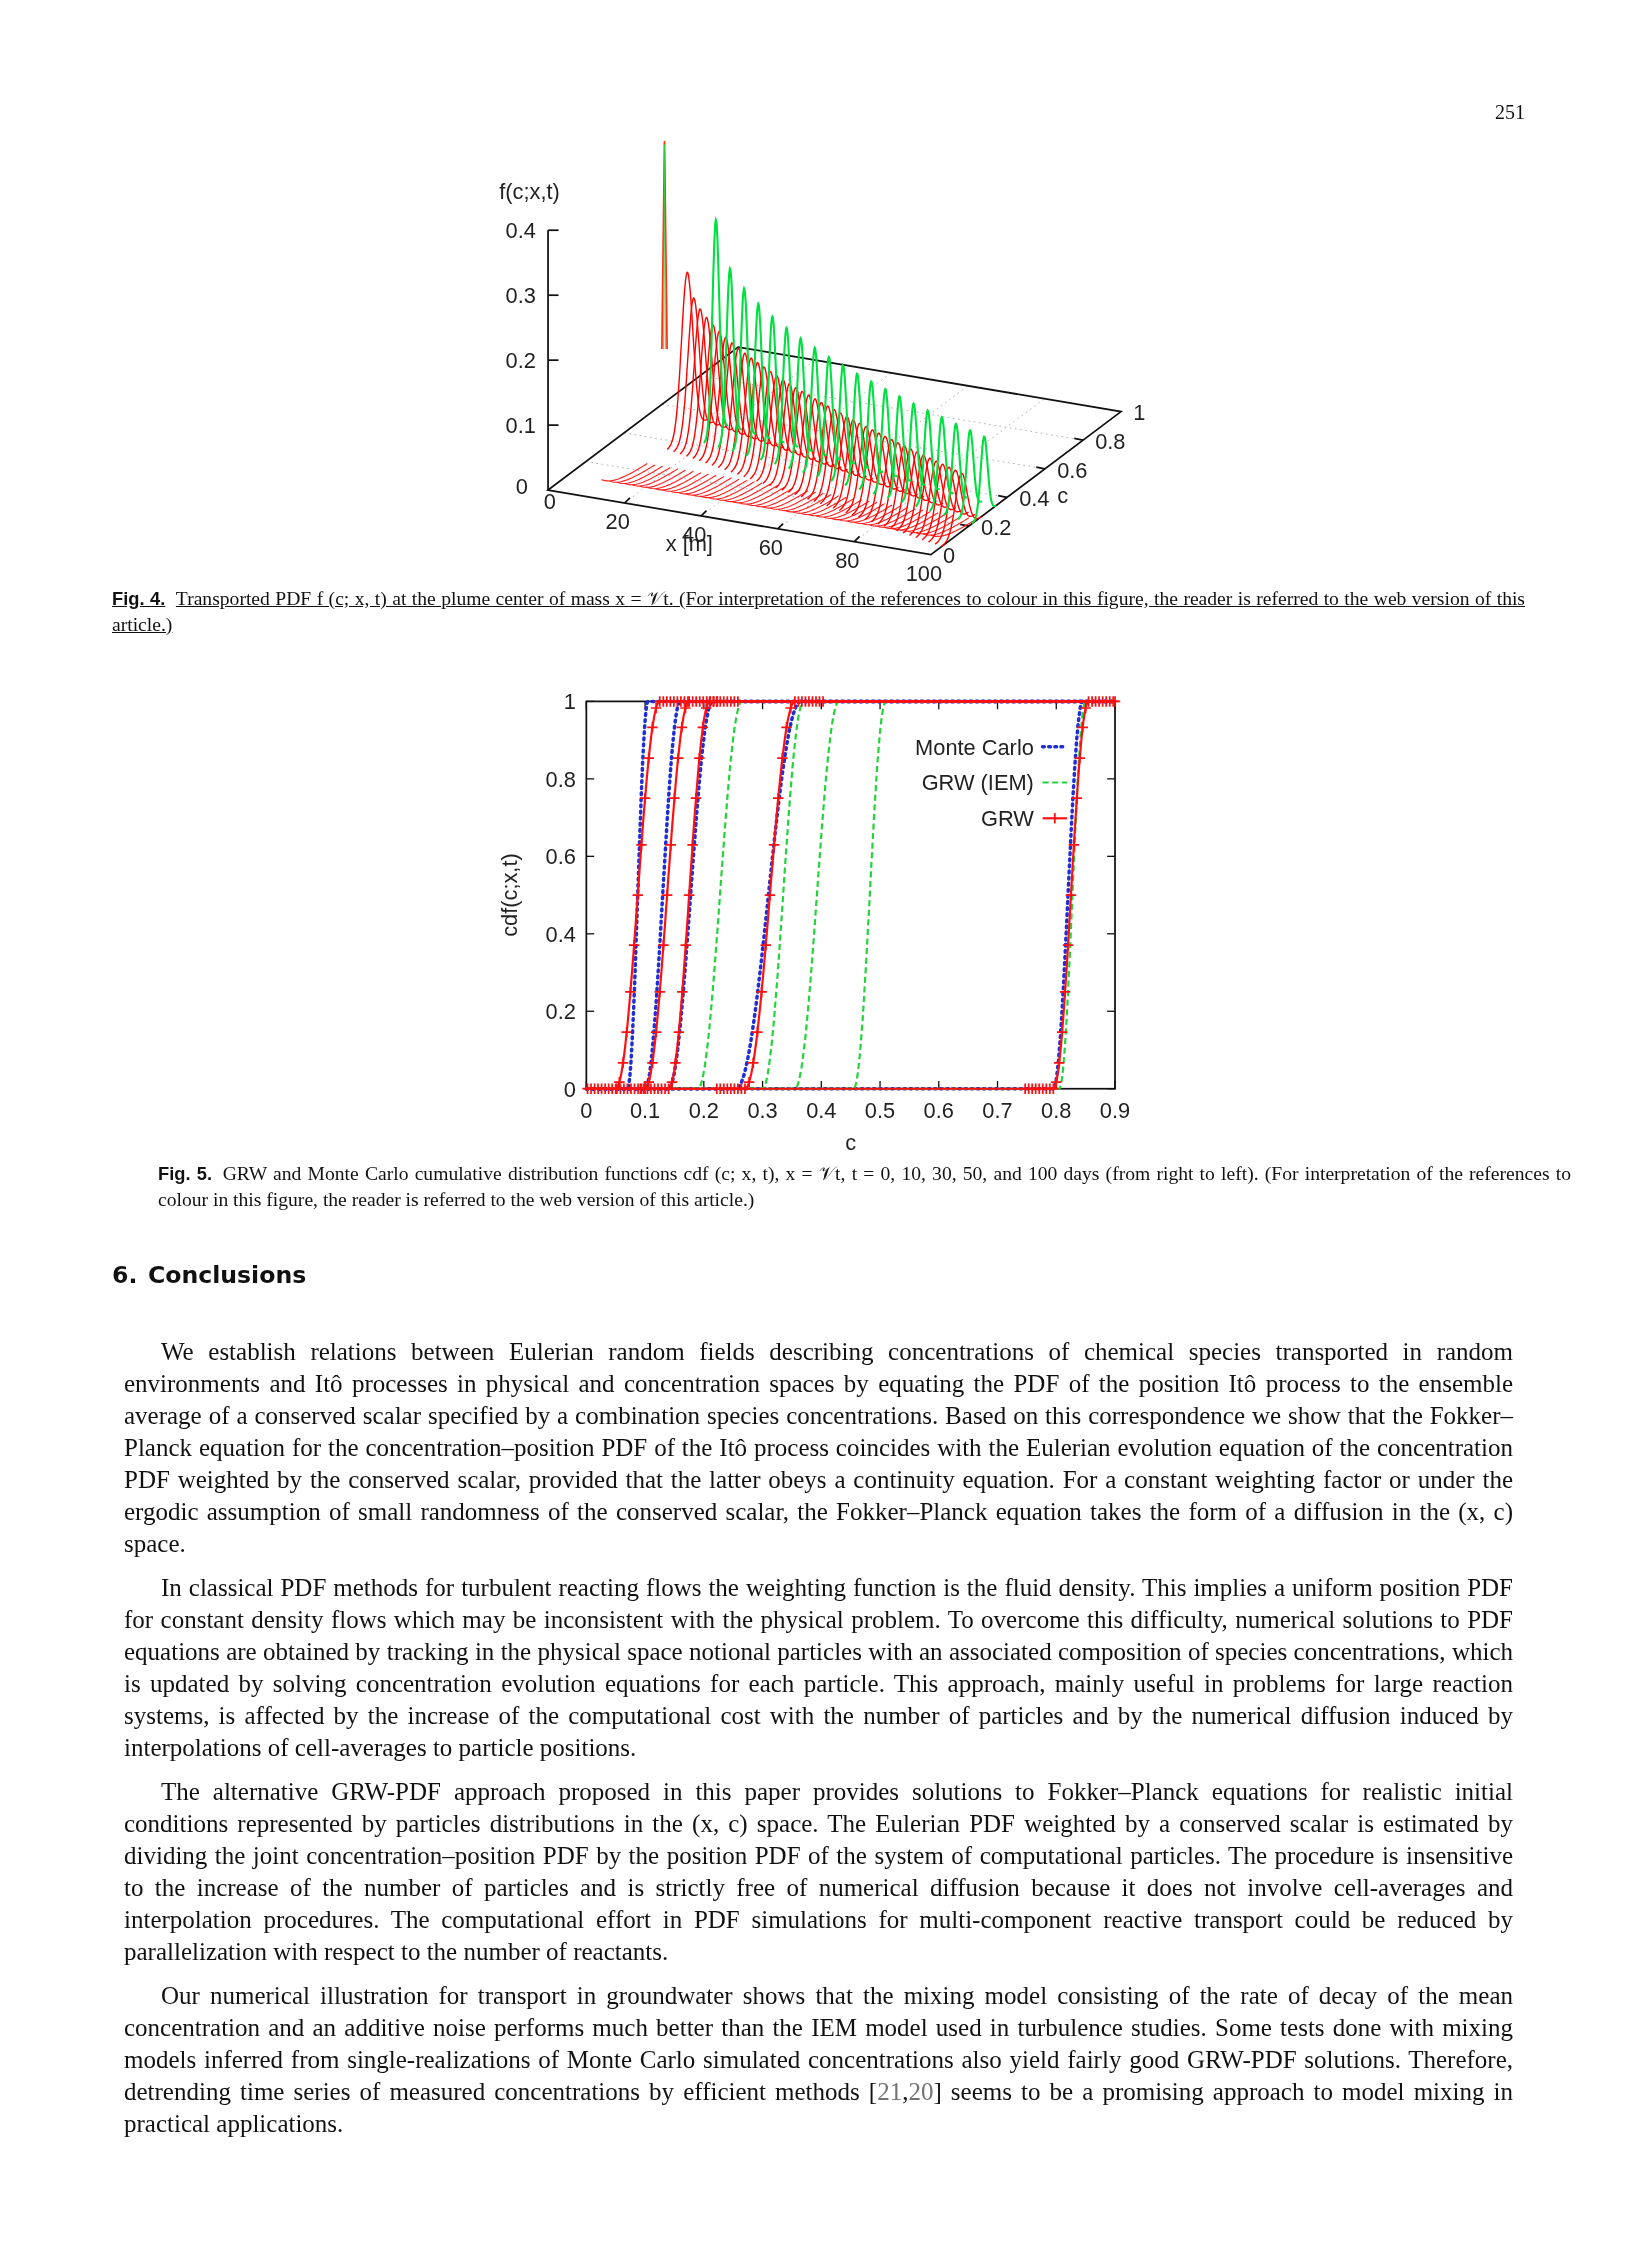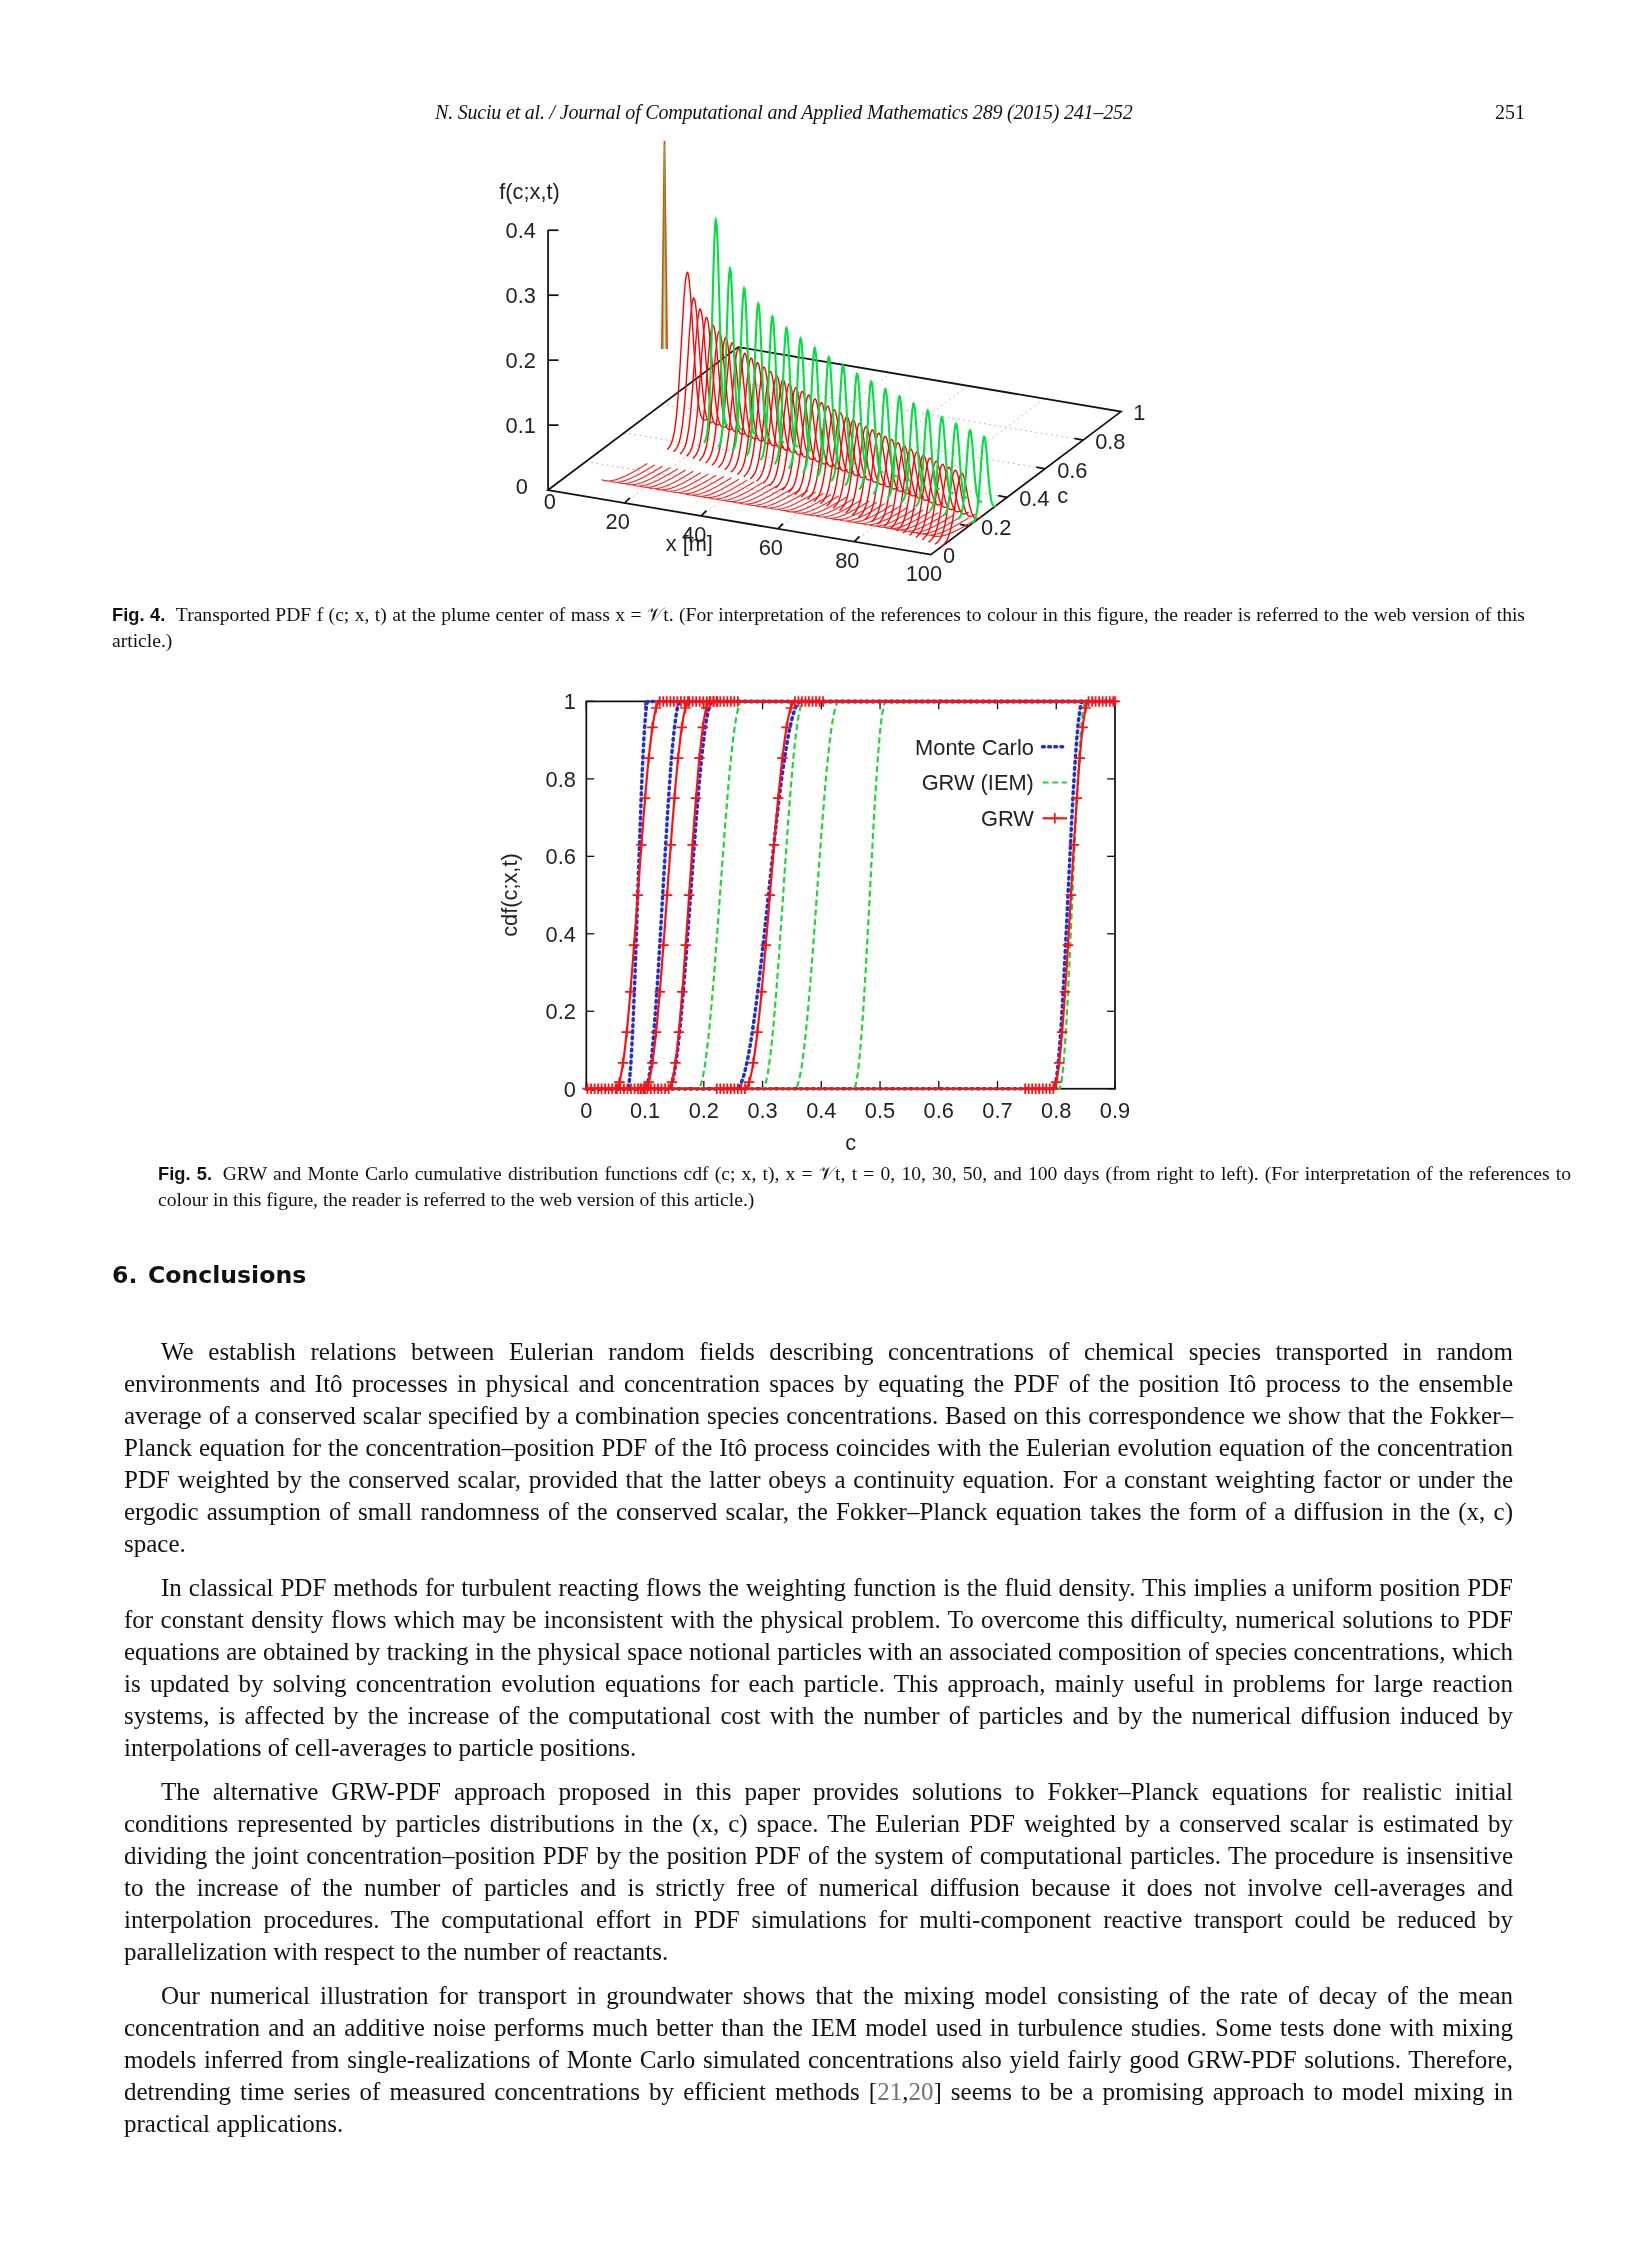--- a/index.html
+++ b/index.html
@@ -19,21 +19,20 @@
   .section-title .num { margin-right: 10.5px; }
   .body-text { position: absolute; left: 112px; top: 1324px; width: 1413px; font-size: 25px;
                line-height: 32px; text-align: justify; }
   .body-text p { margin: 12px; text-indent: 37px; }
   .cite { color: #737373; }
 </style>
 </head>
 <body>
 
 <div class="running-head">
-  <span class="rh-title">N. Suciu et al. / Journal of Computational and Applied Mathematics 289 (2015) 241–252</span>
   <span class="rh-page">251</span>
 </div>
 
 <svg class="fig" id="fig4" width="1649" height="593" viewBox="0 0 1890 680" style="top:0;left:0;">
   <g id="fig4-grid">
       <line x1="715.8" y1="576.8" x2="933.8" y2="412.79999999999995" stroke="#aaa" stroke-dasharray="2 4" stroke-width="1"></line>
       <line x1="803.6" y1="591.6" x2="1021.6" y2="427.6" stroke="#aaa" stroke-dasharray="2 4" stroke-width="1"></line>
       <line x1="891.4" y1="606.4" x2="1109.4" y2="442.4" stroke="#aaa" stroke-dasharray="2 4" stroke-width="1"></line>
       <line x1="979.2" y1="621.2" x2="1197.2" y2="457.20000000000005" stroke="#aaa" stroke-dasharray="2 4" stroke-width="1"></line>
       <line x1="671.6" y1="529.2" x2="1110.6" y2="603.2" stroke="#aaa" stroke-dasharray="2 4" stroke-width="1"></line>
@@ -186,21 +185,21 @@
       <text x="1081" y="646" font-size="25" fill="#222">0</text>
       <text x="1124.6" y="613.2" font-size="25" fill="#222">0.2</text>
       <text x="1168.2" y="580.4" font-size="25" fill="#222">0.4</text>
       <text x="1211.8" y="547.6" font-size="25" fill="#222">0.6</text>
       <text x="1255.4" y="514.8" font-size="25" fill="#222">0.8</text>
       <text x="1299" y="482" font-size="25" fill="#222">1</text>
       <text x="1212" y="577" font-size="25" fill="#222">c</text>
     </g>
 </svg>
 
-<div class="caption" style="top:602px;">
+<div class="caption" style="top:586px;text-decoration:underline;">
   <b>Fig. 4.</b><span>Transported PDF f (c; x, t) at the plume center of mass x = 𝒱t. (For interpretation of the references to colour in this figure, the reader is referred to the web version of this article.)</span>
 </div>
 
 <svg class="fig" id="fig5" width="1649" height="1169" viewBox="0 0 1890 1340" style="top:0;left:0;">
   <g id="fig5-frame">
       <rect x="672" y="804" width="606" height="444" fill="none" stroke="#111" stroke-width="2"></rect>
       <line x1="672" y1="1248" x2="672" y2="1239" stroke="#111" stroke-width="1.5"></line>
       <line x1="672" y1="804" x2="672" y2="813" stroke="#111" stroke-width="1.5"></line>
       <line x1="739.3333333333334" y1="1248" x2="739.3333333333334" y2="1239" stroke="#111" stroke-width="1.5"></line>
       <line x1="739.3333333333334" y1="804" x2="739.3333333333334" y2="813" stroke="#111" stroke-width="1.5"></line>

